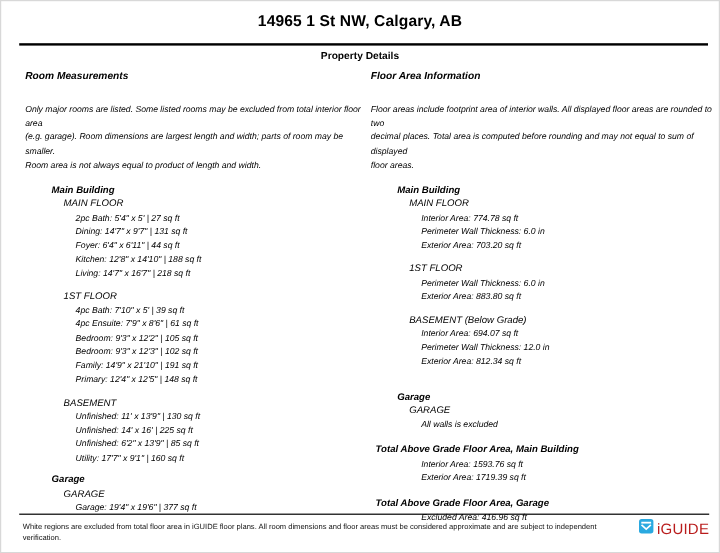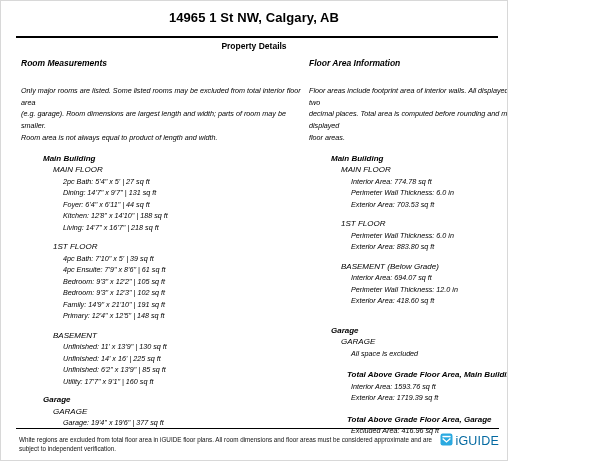--- a/index.html
+++ b/index.html
@@ -1,17 +1,17 @@
 <!DOCTYPE html>
 <html><head>
 <meta charset="utf-8">
 <style>
   html,body { margin:0; padding:0; background:#fff; }
   .page {
-    position:relative; width:508px; height:461px; background:#ffffff;
+    position:relative; width:600px; height:461px; background:#ffffff;
     font-family:"Liberation Sans", sans-serif; color:#000;
     border:1px solid #d8d8d8; box-sizing:border-box; overflow:hidden;
   }
   .title {
     position:absolute; top:9px; left:0; right:0; text-align:center;
     font-size:13px; font-weight:bold; letter-spacing:0.1px;
   }
   .header-rule { position:absolute; top:35px; left:15px; right:9px; border-top:2px solid #000; }
   .subtitle {
     position:absolute; top:40px; left:0; right:0; text-align:center;
@@ -23,31 +23,31 @@
   .sec-heading { font-size:8.5px; font-weight:bold; line-height:12px; }
   .desc { margin-top:16px; white-space:pre-line; line-height:11.7px; }
   .groups { margin-top:9px; }
   .gname { margin-left:22px; font-size:8px; font-weight:bold; line-height:11.5px; }
   .fname { margin-left:32px; font-size:8px; line-height:11.5px; }
   .line  { margin-left:42px; line-height:11.5px; }
   .floor + .floor { margin-top:8px; }
   .group + .group { margin-top:7px; }
   .col-right .group + .group { margin-top:18px; }
   .total { margin-top:10px; }
-  .tname { margin-left:38px; font-size:8px; font-weight:bold; line-height:11.5px; }
+  .tname { margin-left:4px; font-size:8px; font-weight:bold; line-height:11.5px; }
   .total .line { }
   .footer {
     position:absolute; top:427px; left:15px; right:8px;
     border-top:1px solid #000;
     display:flex; justify-content:space-between; align-items:flex-start;
     padding-top:3px;
   }
   .disclaimer { font-size:6.3px; line-height:9px; padding-left:3px; padding-top:3px; color:#111; }
   .brand { display:flex; align-items:center; gap:2px; flex:0 0 auto; margin-left:8px; }
-  .brand-text { color:#0369a1; font-size:12.5px; line-height:13px; letter-spacing:0.2px; }
+  .brand-text { color:#b91c1c; font-size:12.5px; line-height:13px; letter-spacing:0.2px; }
 </style>
 </head>
 <body>
 
 <div class="page">
 
   <div class="title">14965 1 St NW, Calgary, AB</div>
   <div class="header-rule"></div>
   <div class="subtitle">Property Details</div>
 
@@ -99,39 +99,39 @@
     <div class="desc">Floor areas include footprint area of interior walls. All displayed floor areas are rounded to two
 decimal places. Total area is computed before rounding and may not equal to sum of displayed
 floor areas.</div>
     <div class="groups" id="right-groups">
         <div class="group">
           <div class="gname">Main Building</div>
           <div class="floor">
             <div class="fname">MAIN FLOOR</div>
             <div class="line">Interior Area: 774.78 sq ft</div>
             <div class="line">Perimeter Wall Thickness: 6.0 in</div>
-            <div class="line">Exterior Area: 703.53 sq ft</div>
+            <div class="line">Exterior Area: 703.20 sq ft</div>
           </div>
           <div class="floor">
             <div class="fname">1ST FLOOR</div>
             <div class="line">Perimeter Wall Thickness: 6.0 in</div>
             <div class="line">Exterior Area: 883.80 sq ft</div>
           </div>
           <div class="floor">
             <div class="fname">BASEMENT (Below Grade)</div>
             <div class="line">Interior Area: 694.07 sq ft</div>
             <div class="line">Perimeter Wall Thickness: 12.0 in</div>
-            <div class="line">Exterior Area: 418.60 sq ft</div>
+            <div class="line">Exterior Area: 812.34 sq ft</div>
           </div>
         </div>
         <div class="group">
           <div class="gname">Garage</div>
           <div class="floor">
             <div class="fname">GARAGE</div>
-            <div class="line">All space is excluded</div>
+            <div class="line">All walls is excluded</div>
           </div>
         </div>
       </div>
     <div id="right-totals">
         <div class="total">
           <div class="tname">Total Above Grade Floor Area, Main Building</div>
           <div class="line">Interior Area: 1593.76 sq ft</div>
           <div class="line">Exterior Area: 1719.39 sq ft</div>
         </div>
         <div class="total">

